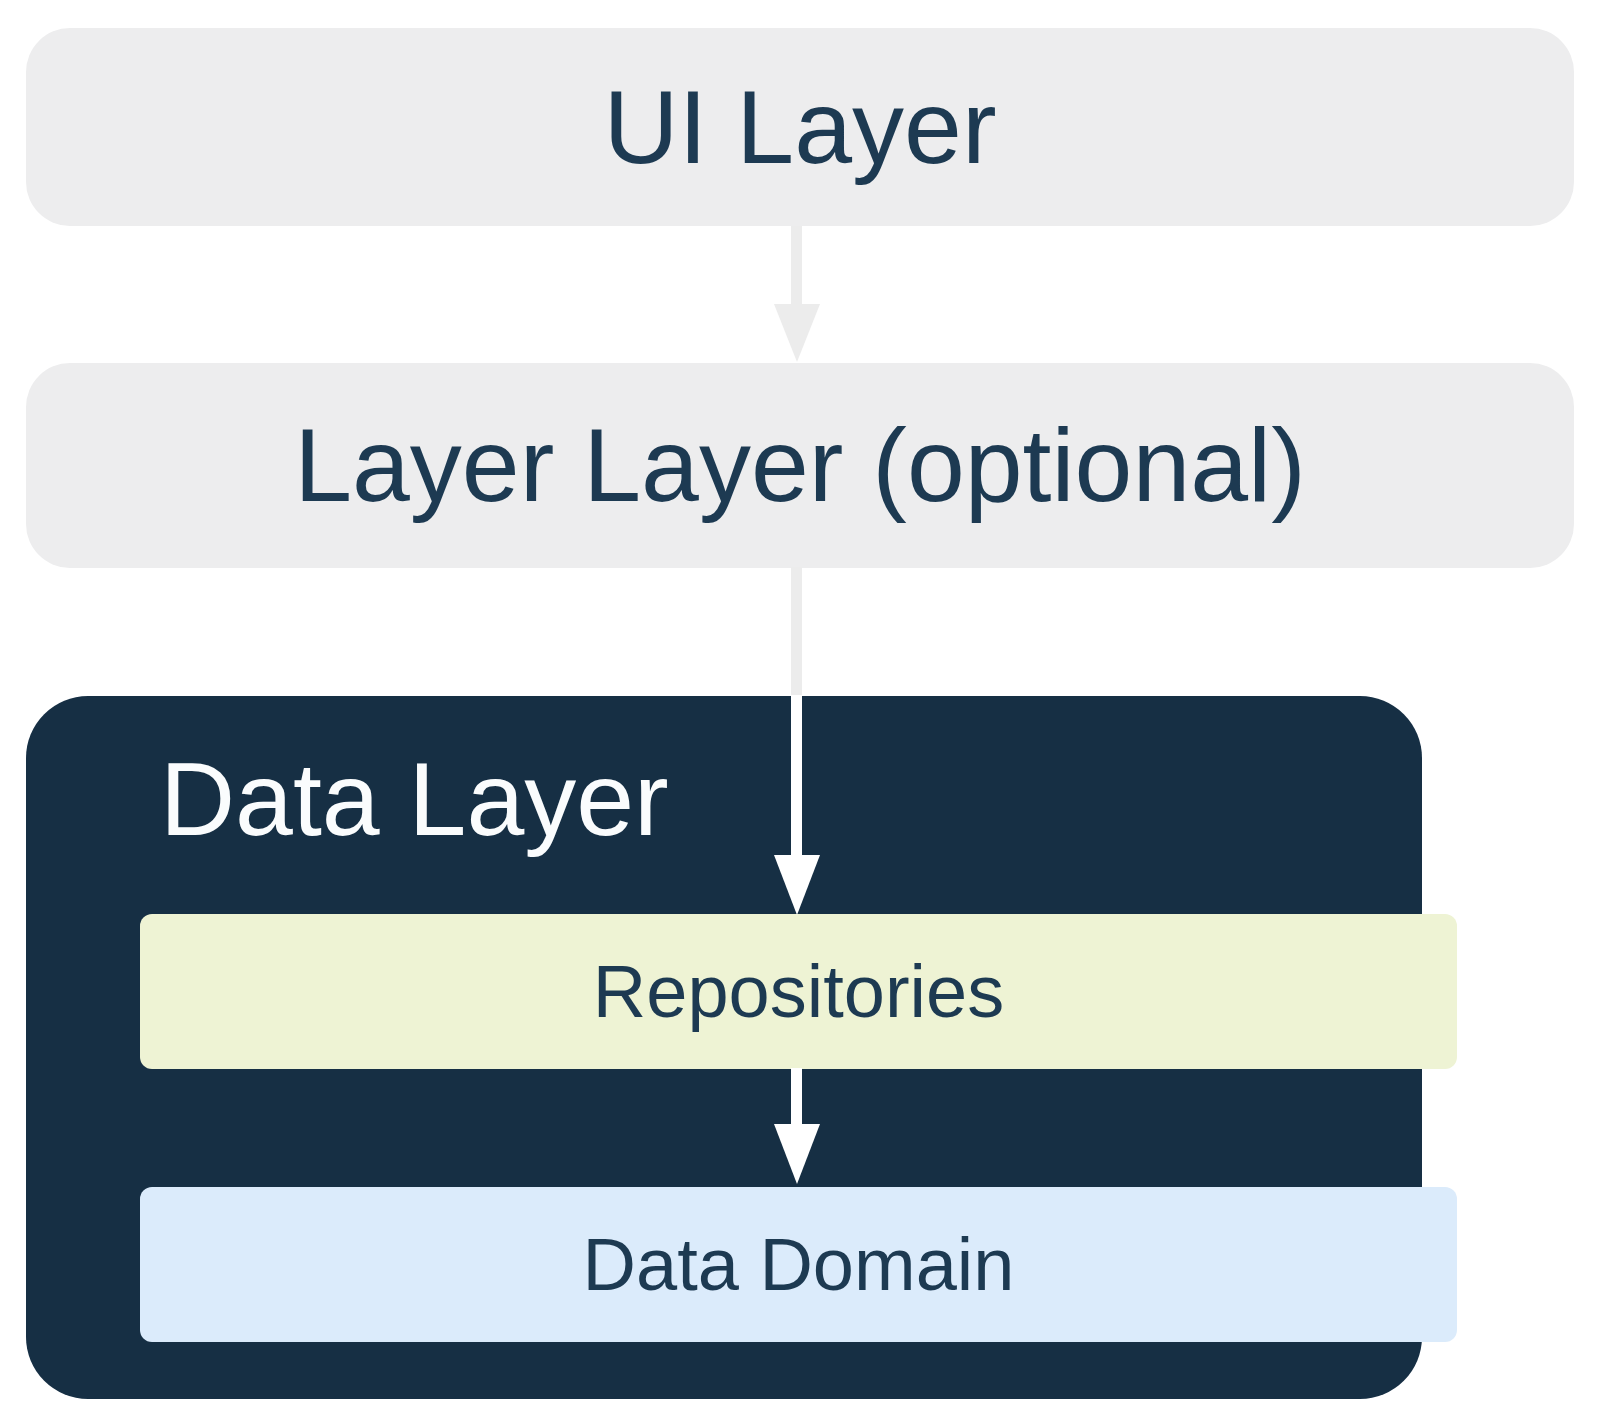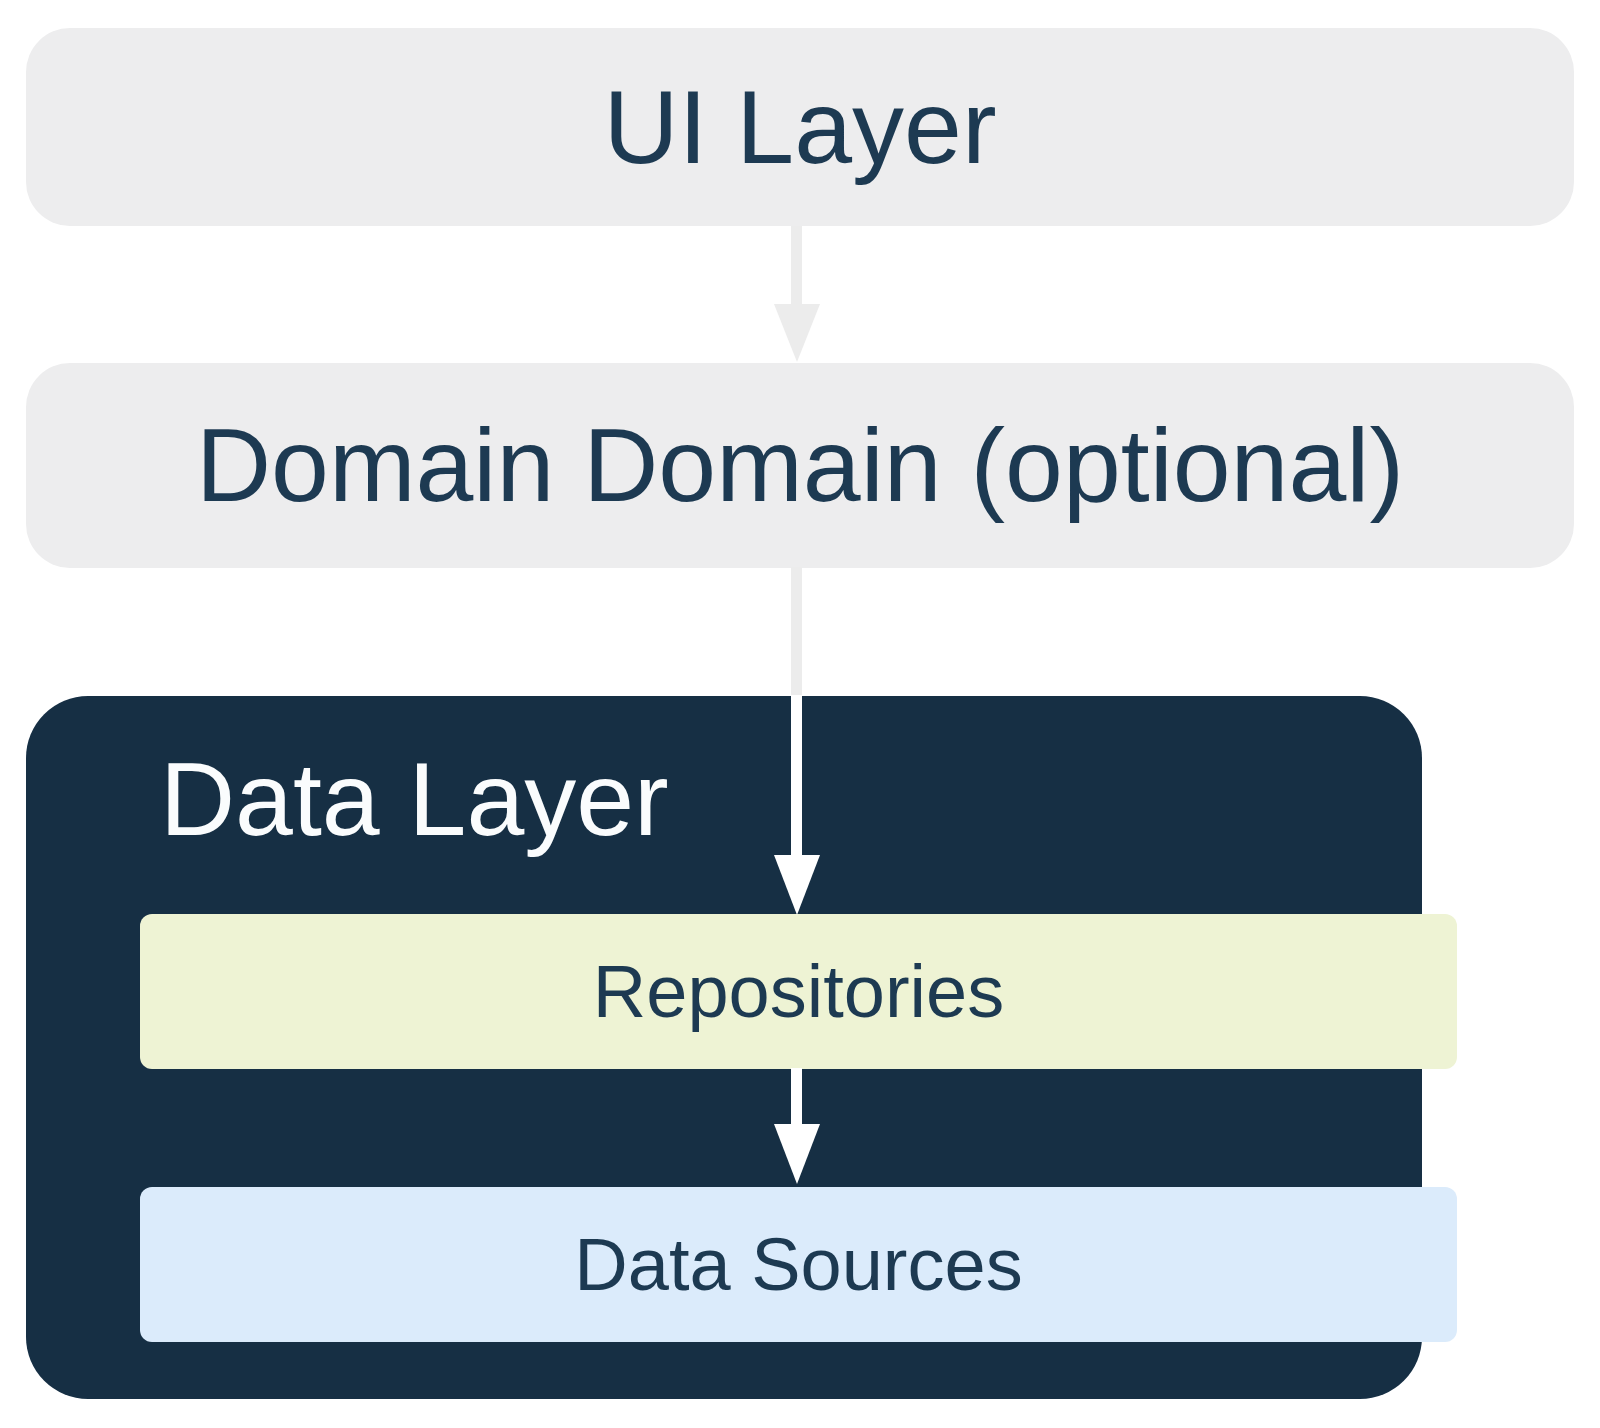--- a/index.html
+++ b/index.html
@@ -118,34 +118,34 @@
 <div class="canvas">
 
   <div class="band" id="ui-box">
     <span class="band-label">UI Layer</span>
   </div>
 
   <div class="arrow-line gray" id="a1-line"></div>
   <div class="arrow-head ghead" id="a1-head"></div>
 
   <div class="band" id="domain-box">
-    <span class="band-label">Domain Domain (optional)</span>
+    <span class="band-label">Layer Layer (optional)</span>
   </div>
 
   <div class="arrow-line gray" id="a2-line-gray"></div>
 
   <div id="data-box">
     <span id="data-label">Data Layer</span>
 
     <div class="inner-box" id="repos-box">
       <span class="inner-label">Repositories</span>
     </div>
 
     <div class="inner-box" id="sources-box">
-      <span class="inner-label">Data Sources</span>
+      <span class="inner-label">Data Domain</span>
     </div>
   </div>
 
   <div class="arrow-line white" id="a2-line-white"></div>
   <div class="arrow-head whead" id="a2-head"></div>
 
   <div class="arrow-line white" id="a3-line"></div>
   <div class="arrow-head whead" id="a3-head"></div>
 
 </div>

